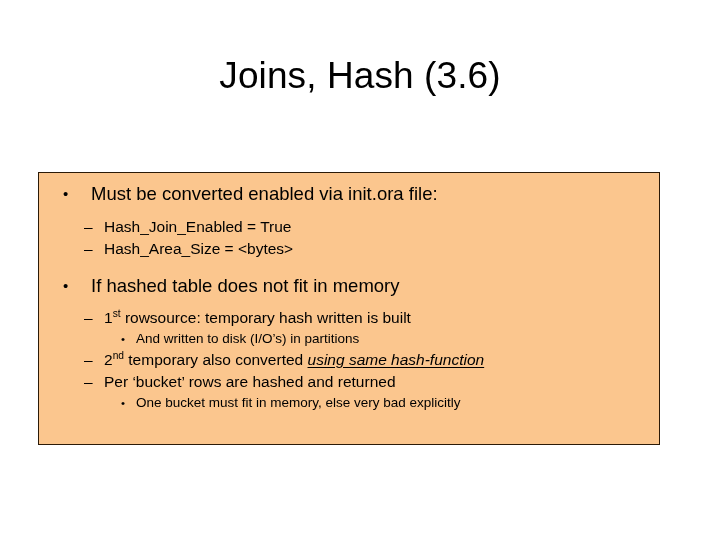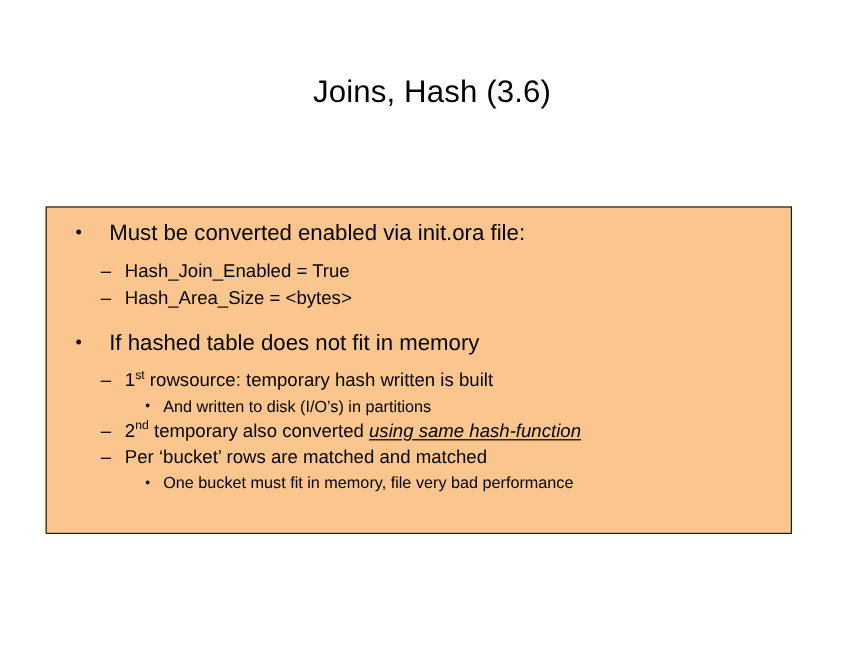--- a/index.html
+++ b/index.html
@@ -24,21 +24,21 @@
     background: #ffffff;
   }
 
   
   #slide-title {
     position: absolute;
     left: 0;
     top: 56px;
     width: 720px;
     text-align: center;
-    font-size: 26px;
+    font-size: 37px;
     line-height: 40px;
     font-weight: normal;
     letter-spacing: 0.1px;
     color: #000000;
     white-space: nowrap;
   }
 
   
   #content-box {
     position: absolute;
@@ -169,24 +169,24 @@
         <span class="txt">And written to disk (I/O’s) in partitions</span>
       </div>
 
       <div class="li lvl2">
         <span class="marker">–</span>
         <span class="txt"><span>2</span><span class="sup">nd</span><span> temporary also converted </span><span class="underlined">using same hash-function</span></span>
       </div>
 
       <div class="li lvl2">
         <span class="marker">–</span>
-        <span class="txt">Per ‘bucket’ rows are matched and matched</span>
+        <span class="txt">Per ‘bucket’ rows are hashed and returned</span>
       </div>
 
       <div class="li lvl3">
         <span class="marker">•</span>
-        <span class="txt">One bucket must fit in memory, file very bad performance</span>
+        <span class="txt">One bucket must fit in memory, else very bad explicitly</span>
       </div>
 
     </div>
   </div>
 
 </div>
 
 </body></html>

